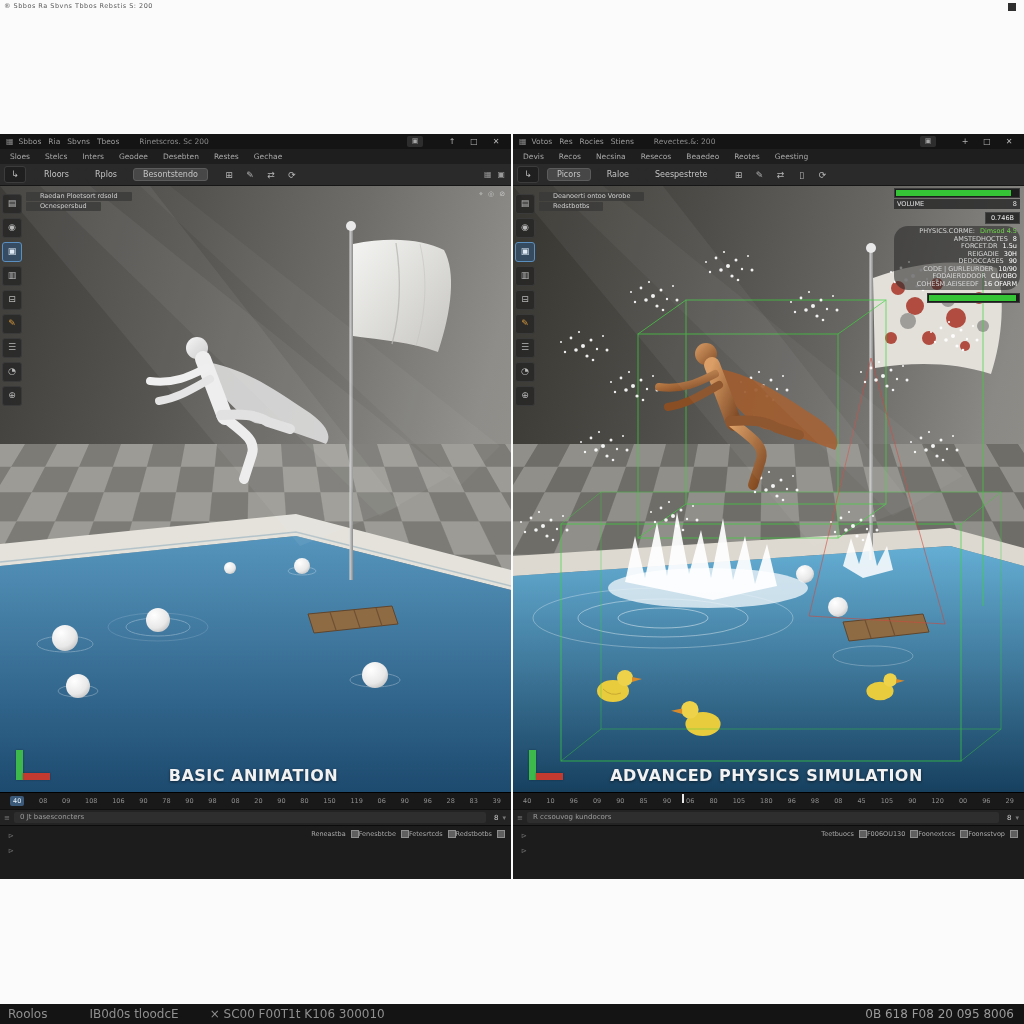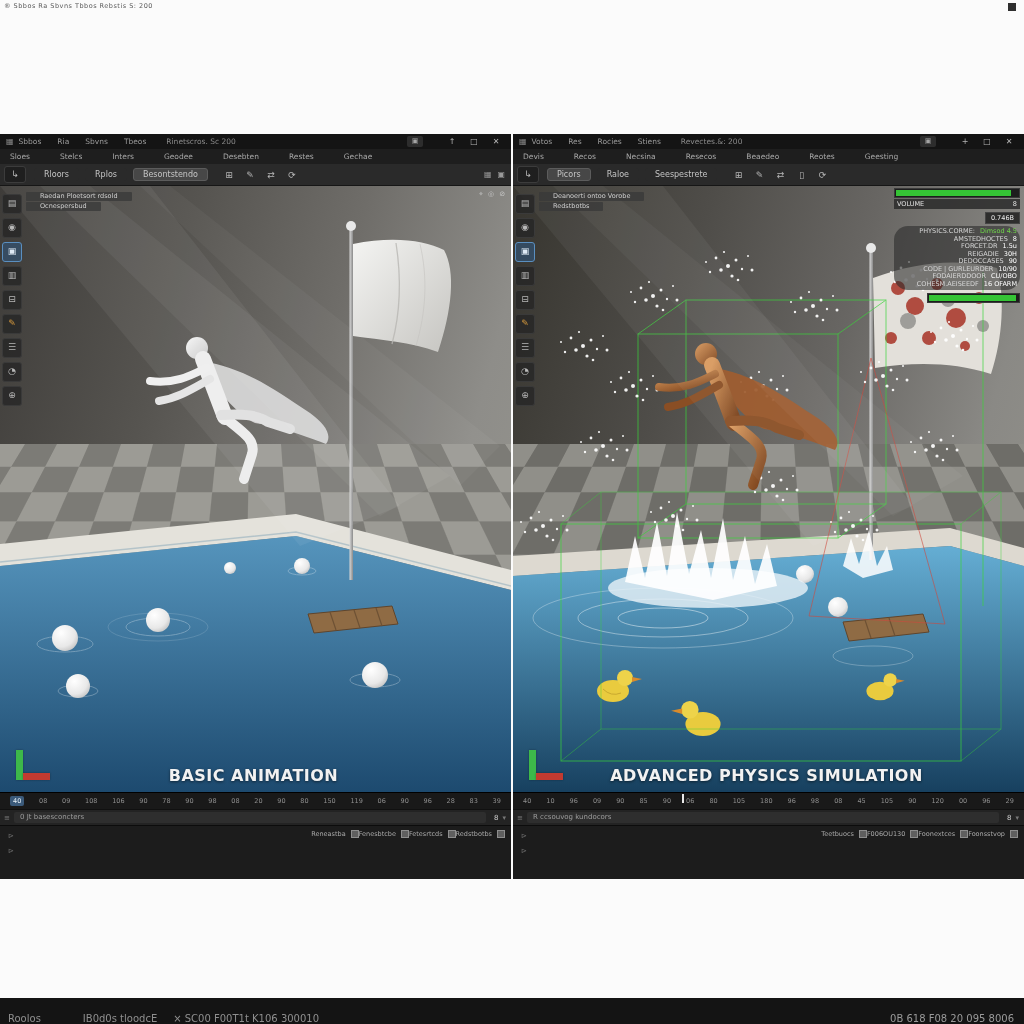--- a/index.html
+++ b/index.html
@@ -5,27 +5,27 @@
   html,body{margin:0;padding:0;background:#fbfbfb;}
   .stage{position:relative;width:1024px;height:1024px;overflow:hidden;
          font-family:"DejaVu Sans",sans-serif;background:#fbfbfb;color:#bbb;}
   .tinytop{position:absolute;top:2px;left:4px;font-size:6.5px;color:#5a5a5a;letter-spacing:.5px;}
   .tinytr{position:absolute;top:3px;right:8px;width:8px;height:8px;background:#2e2e2e;}
   .window{position:absolute;top:134px;width:511px;height:742px;background:#242424;}
   .win-left{left:0;} .win-right{left:513px;}
   
   .titlebar{height:15px;background:#141414;display:flex;align-items:center;font-size:7.5px;color:#9a9a9a;}
   .appicon{margin:0 5px 0 6px;color:#8a8a8a;font-size:8px;}
-  .tmenu{display:flex;gap:16px;}
+  .tmenu{display:flex;gap:7px;}
   .tmenu>span{cursor:default;}
   .session{margin-left:20px;color:#8a8a8a;}
   .winctl{margin-left:auto;display:flex;align-items:center;gap:2px;padding-right:4px;}
   .badge{width:16px;height:11px;background:#2d2d2d;border-radius:2px;text-align:center;font-size:7px;line-height:11px;color:#a5a5a5;margin-right:16px;}
   .wbtn{width:22px;height:13px;text-align:center;font-size:8px;line-height:13px;color:#b5b5b5;}
-  .menubar{height:15px;background:#1e1e1e;display:flex;align-items:center;gap:30px;font-size:7.5px;color:#a8a8a8;padding-left:10px;}
+  .menubar{height:15px;background:#1e1e1e;display:flex;align-items:center;gap:15px;font-size:7.5px;color:#a8a8a8;padding-left:10px;}
   .header{height:22px;background:#2a2a2a;display:flex;align-items:center;font-size:8px;color:#c5c5c5;border-bottom:1px solid #161616;box-sizing:border-box;}
   .edbtn{width:20px;height:15px;background:#1f1f1f;border:1px solid #3c3c3c;border-radius:3px;margin:0 8px 0 4px;text-align:center;line-height:14px;font-size:9px;color:#bbb;}
   .modes{display:flex;gap:6px;align-items:center;}
   .modes>span{padding:2px 10px;border-radius:3px;background:#2a2a2a;}
   .modes>span.active{background:#474747;border:1px solid #5c5c5c;padding:1px 9px;}
   .hicons{display:flex;gap:7px;margin-left:14px;font-size:9px;color:#b5b5b5;}
   .hicons>span{width:14px;text-align:center;}
   .hright{margin-left:auto;display:flex;gap:6px;padding-right:6px;font-size:8px;color:#9a9a9a;}
   
   .viewport{position:relative;height:606px;overflow:hidden;}
@@ -70,23 +70,23 @@
   .pb-icon{width:14px;text-align:center;color:#7d7d7d;}
   .pb-field{flex:1;background:#2e2e2e;border-radius:2px;height:11px;line-height:11px;padding-left:6px;margin-right:4px;}
   .pb-val{padding:0 4px;color:#cfcfcf;} .pb-caret{padding-right:5px;color:#777;}
   
   .panel{height:53px;background:#1c1c1c;position:relative;border-top:1px solid #0c0c0c;}
   .p-left{position:absolute;left:8px;top:3px;font-size:7px;color:#6f6f6f;line-height:15px;}
   .p-rows{position:absolute;right:6px;top:2px;display:flex;flex-direction:row;align-items:flex-end;}
   .p-row{font-size:6.5px;color:#a9a9a9;line-height:12px;display:flex;align-items:center;}
   .p-row::after{content:"";display:inline-block;width:6px;height:6px;background:#5f5f5f;border:1px solid #8d8d8d;margin-left:5px;}
   
-  .statusbar{position:absolute;left:0;right:0;bottom:0;height:26px;background:#141414;
-             display:flex;align-items:flex-end;font-size:10px;color:#8f8f8f;}
-  .sb-l{padding-left:8px;} .sb-m{margin-left:42px;} .sb-n{margin-left:16px;}
+  .statusbar{position:absolute;left:0;right:0;bottom:0;height:20px;background:#141414;
+             display:flex;align-items:center;font-size:12px;color:#8f8f8f;}
+  .sb-l{padding-left:8px;} .sb-m{margin-left:42px;} .sb-n{margin-left:31px;}
   .sb-r{margin-left:auto;padding-right:10px;color:#9a9a9a;}
 </style>
 </head>
 <body>
 
 <div class="stage">
   <div class="tinytop">® Sbbos  Ra  Sbvns  Tbbos   Rebstis S: 200</div>
   <div class="tinytr"></div>
 
   <div class="window win-left">

